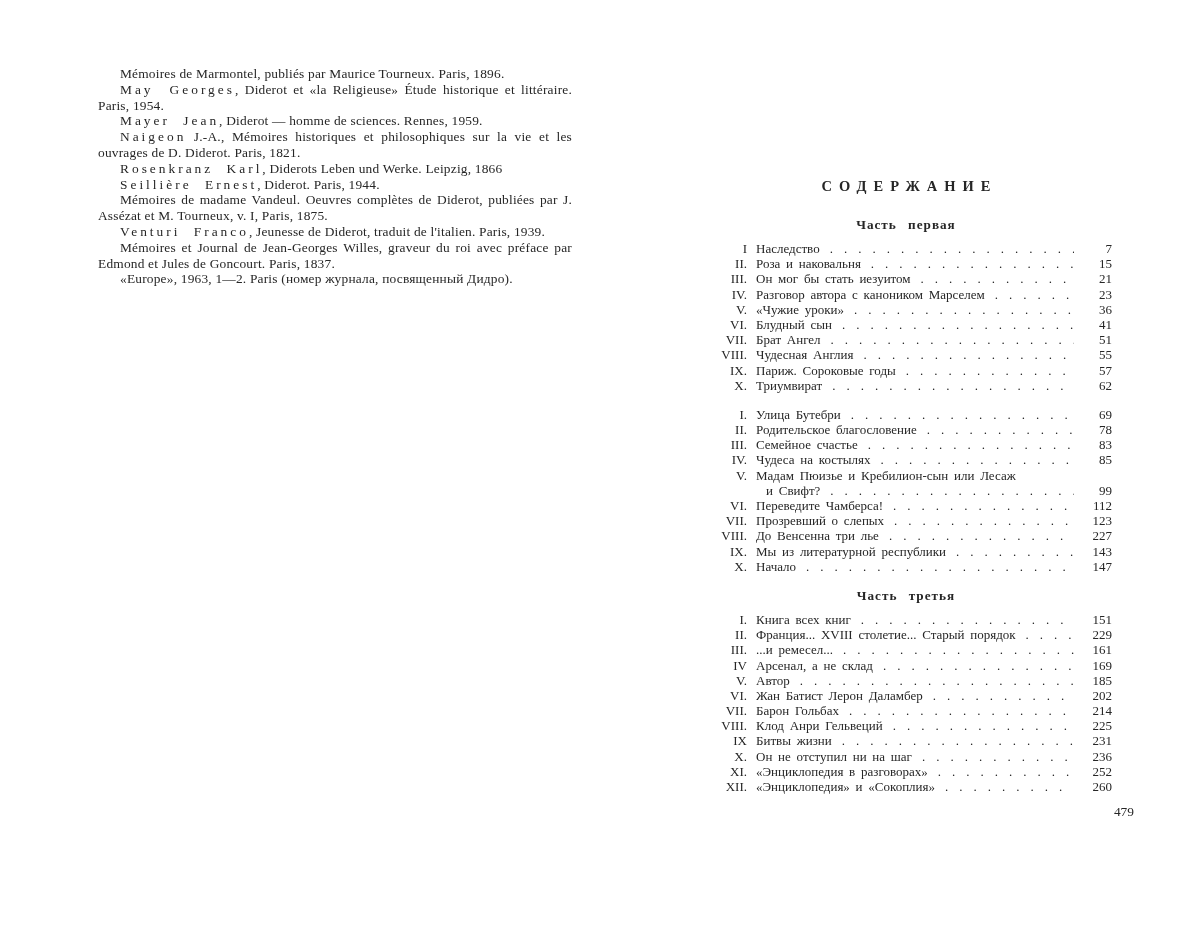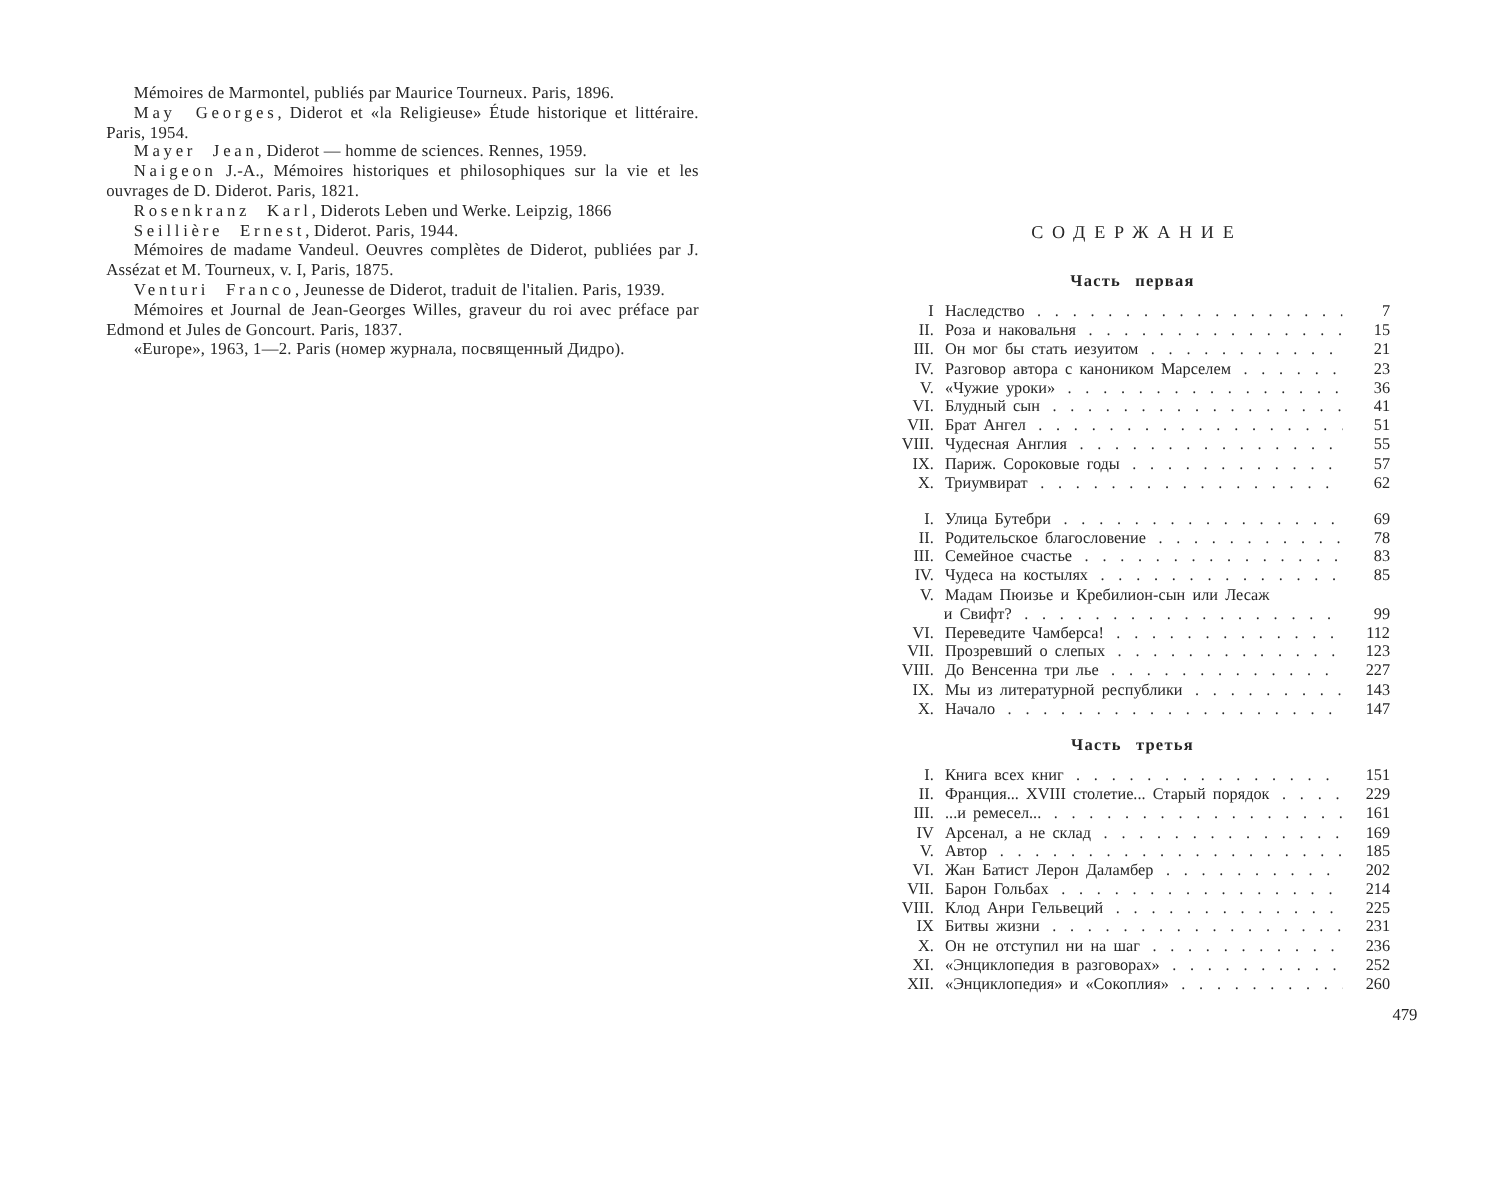--- a/index.html
+++ b/index.html
@@ -15,21 +15,21 @@
   .spread {
     position: relative;
     width: 1200px;
     height: 947px;
     background: #ffffff;
   }
 
   
   .bib-page {
     position: absolute;
-    left: 85px;
+    left: 98px;
     top: 66px;
     width: 474px;
   }
   .bib-entry {
     margin: 0;
     text-indent: 22px;
     text-align: justify;
     font-size: 13.4px;
     line-height: 15.8px;
     letter-spacing: 0.2px;
@@ -43,21 +43,21 @@
   .toc-page {
     position: absolute;
     left: 700px;
     top: 178px;
     width: 412px;
   }
   .toc-title {
     margin: 0 0 22px 0;
     text-align: center;
     font-size: 14.5px;
-    font-weight: normal;
+    font-weight: bold;
     letter-spacing: 7px;
     text-indent: 7px; 
   }
   .toc-section { margin-top: 14px; }
   .toc-section:first-child { margin-top: 0; }
   .section-title {
     text-align: center;
     font-size: 13.2px;
     font-weight: bold;
     letter-spacing: 1px;
@@ -77,21 +77,21 @@
     width: 47px;
     text-align: right;
     white-space: pre;
   }
   .toc-label {
     flex: none;
     margin-left: 9px;
     white-space: nowrap;
     word-spacing: 2.5px;
   }
-  .toc-label.cont { margin-left: 8px; }
+  .toc-label.cont { margin-left: 19px; }
   .leader {
     flex: 1 1 0;
     min-width: 0;
     overflow: hidden;
     white-space: nowrap;
     margin: 0 4px 0 10px;
   }
   .leader::after {
     content: "..........................................";
     letter-spacing: 11px;

